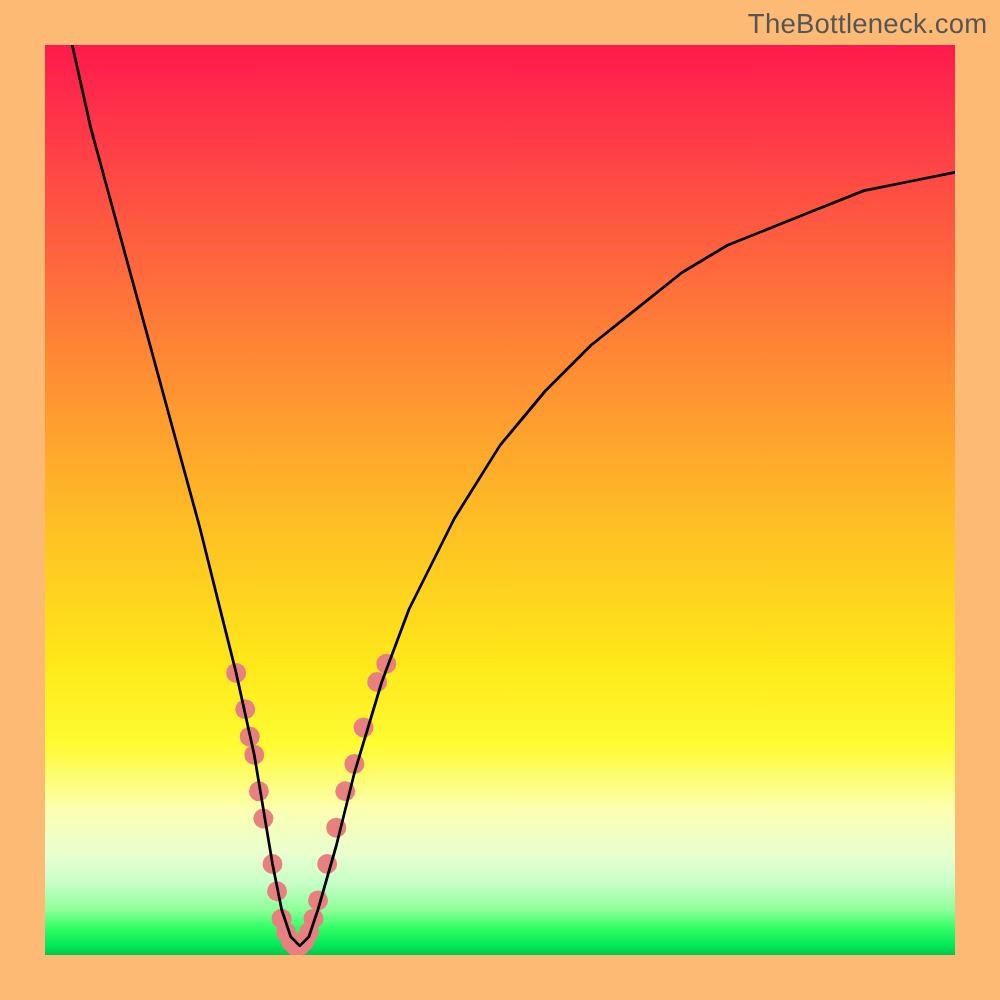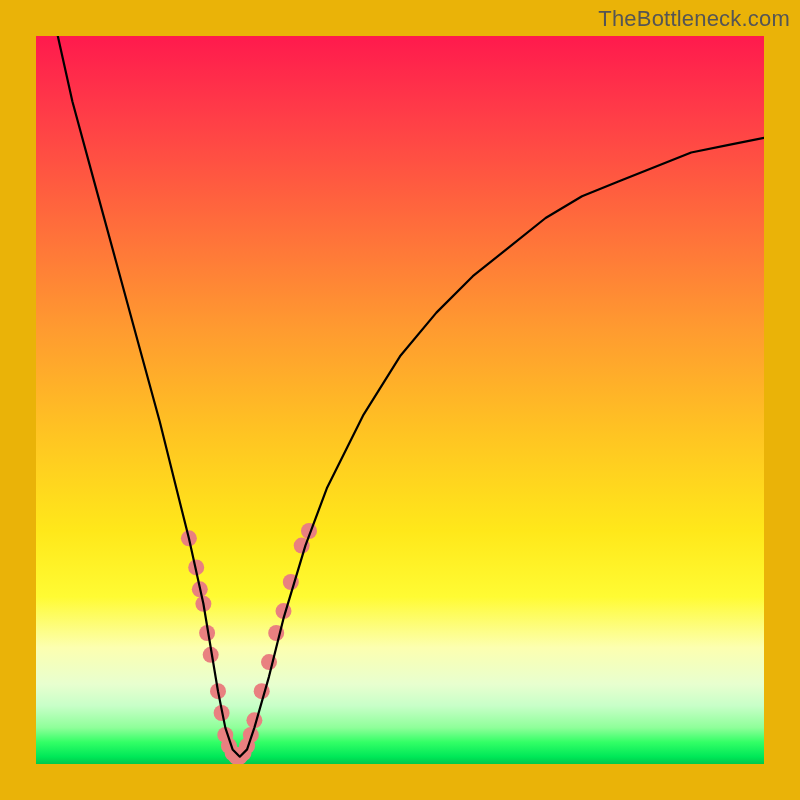--- a/index.html
+++ b/index.html
@@ -7,21 +7,21 @@
     padding: 0;
     width: 800px;
     height: 800px;
     overflow: hidden;
     background: #000;
     font-family: Arial, Helvetica, sans-serif;
   }
   .outer {
     width: 800px;
     height: 800px;
-    background: #eab308;
+    background: #fdba74;
     position: relative;
     text-align: center;
   }
   .watermark {
     position: absolute;
     top: 6px;
     right: 10px;
     color: #555;
     font-size: 22px;
     font-weight: 500;

